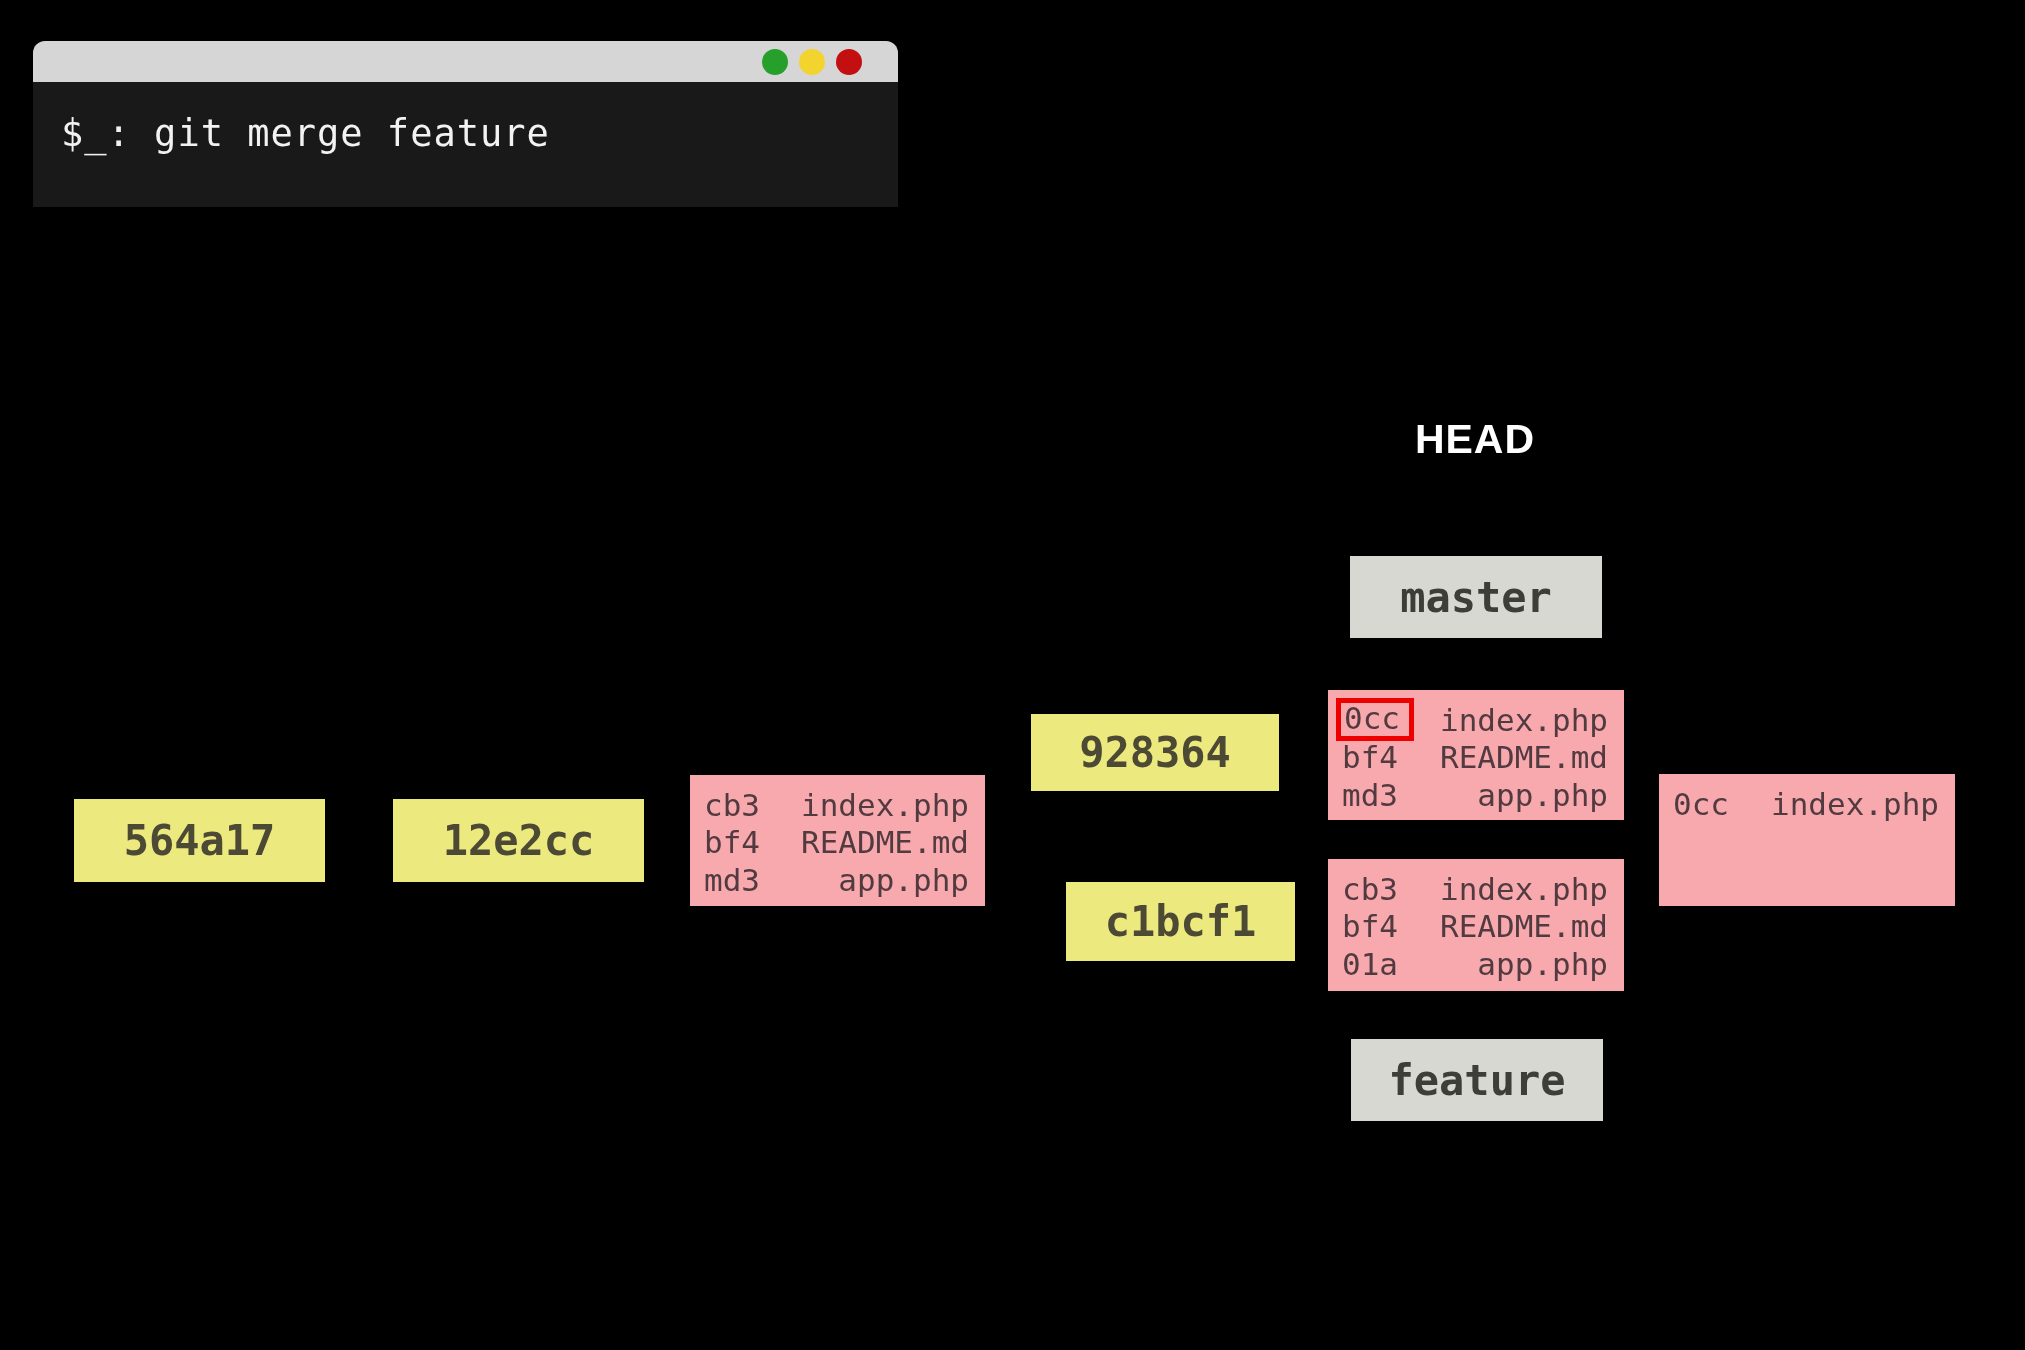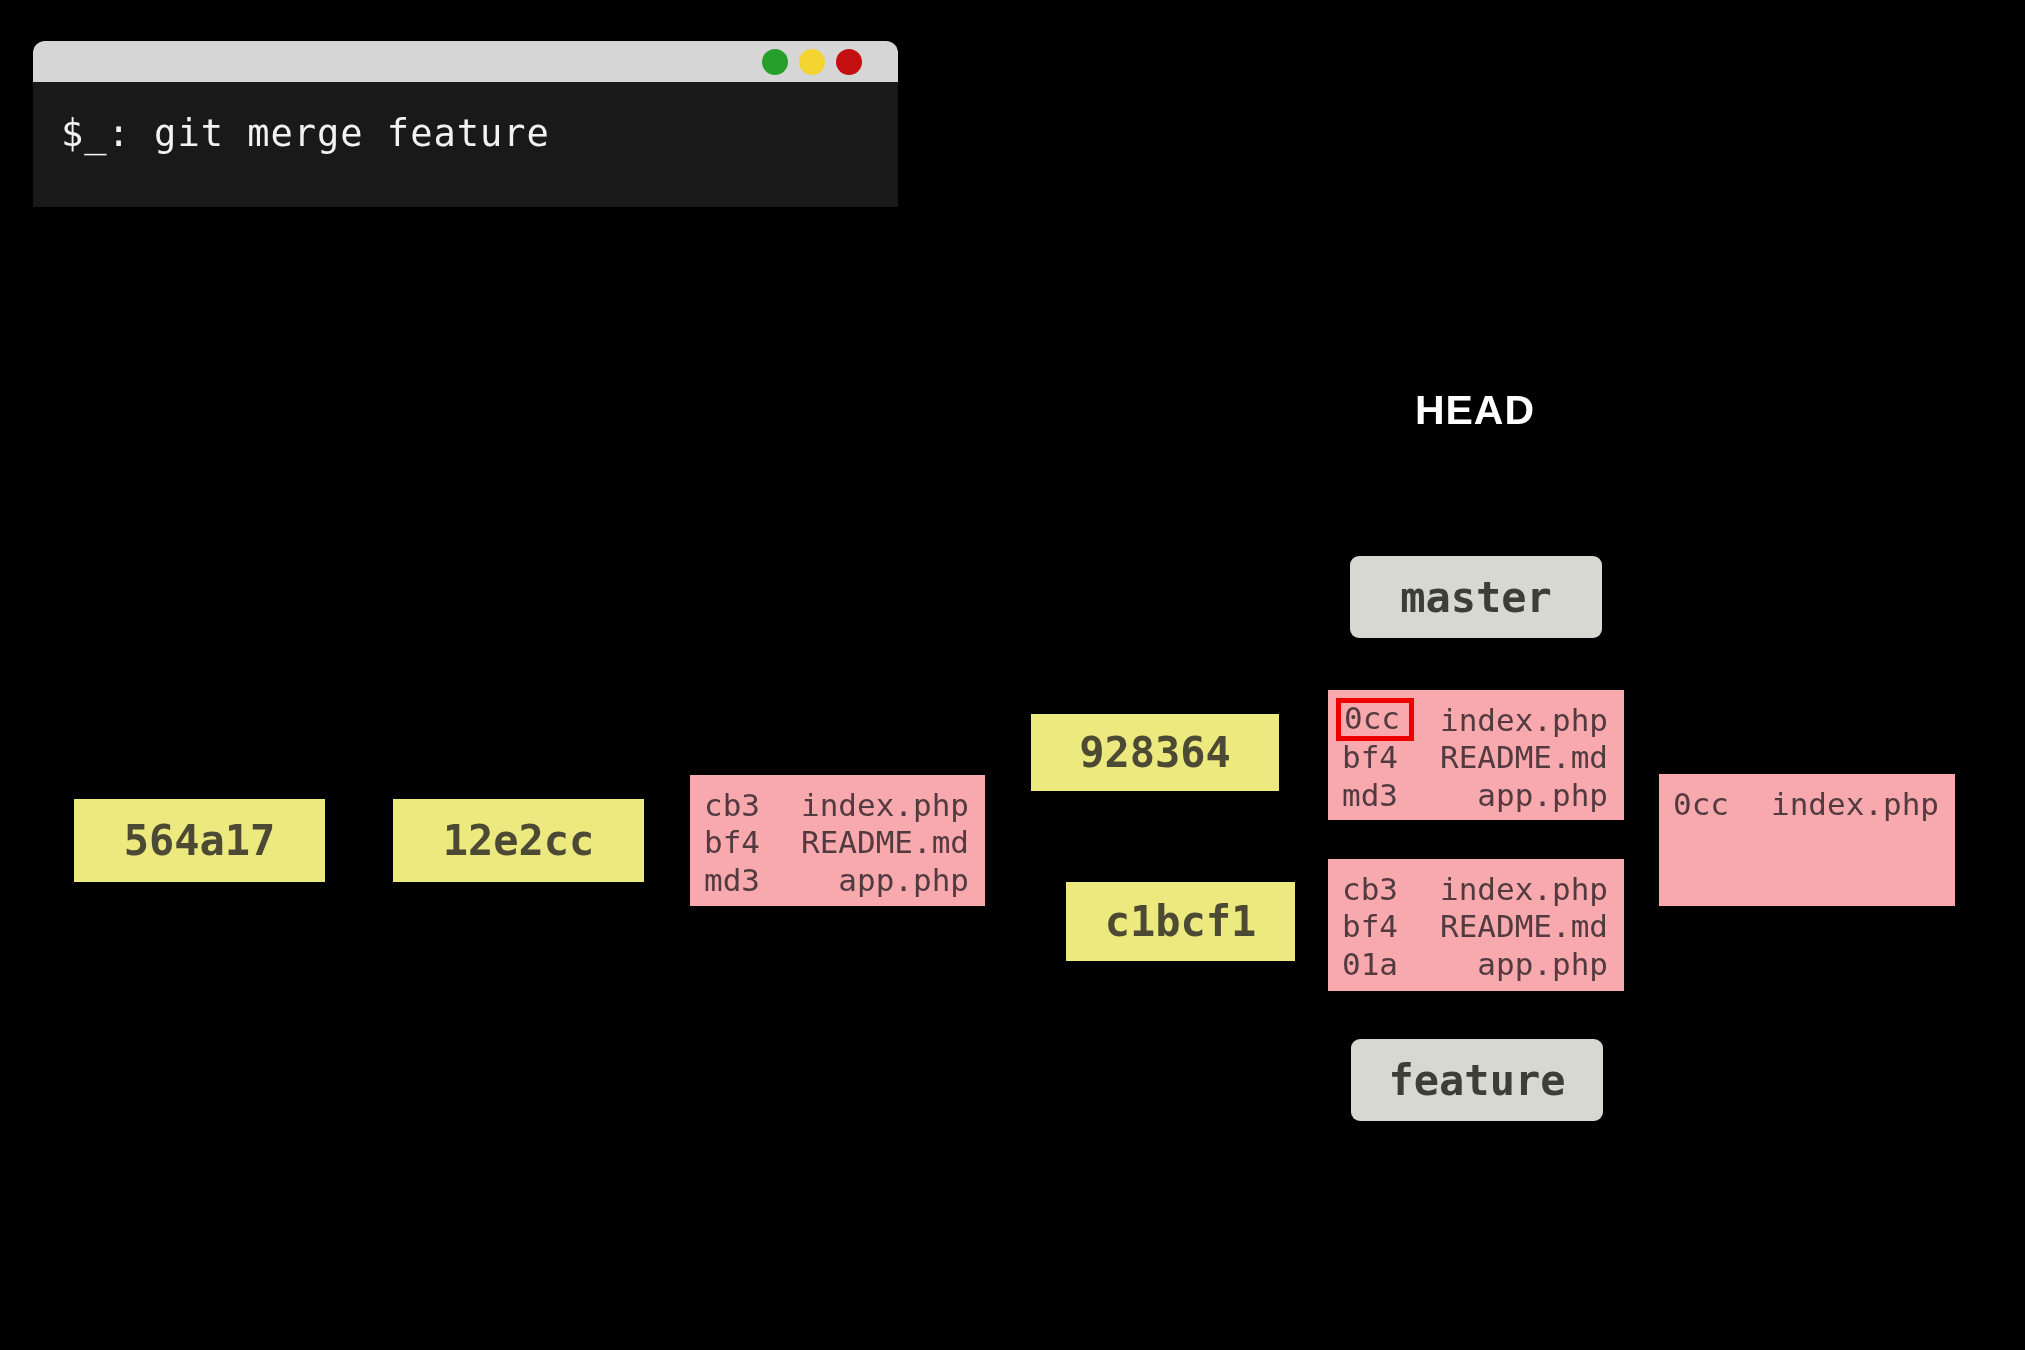--- a/index.html
+++ b/index.html
@@ -26,31 +26,31 @@
   .light.yellow { background: var(--light-yellow, #f3d42f); }
   .light.red    { background: var(--light-red, #c30f0f); }
   .terminal-body {
     padding: 30px 0 0 28px;
     color: var(--terminal-text, #f2f2f2);
     font-size: 37px; letter-spacing: 1px; white-space: pre;
   }
 
   
   .head-label {
-    position: absolute; left: 1350px; top: 387px; width: 250px;
+    position: absolute; left: 1350px; top: 416px; width: 250px;
     text-align: center; color: var(--head-text, #fff);
     font-family: "Liberation Sans", sans-serif;
     font-weight: 700; font-size: 41px; letter-spacing: 1px;
   }
   .branch-box {
     position: absolute; width: 252px; height: 82px;
     background: var(--branch-fill, #d8d8d3);
     color: var(--branch-text, #3e3e39);
     display: flex; align-items: center; justify-content: center;
-    font-weight: 700; font-size: 42px; border-radius: 9px;
+    font-weight: 700; font-size: 42px;
   }
   .branch-box.master  { left: 1350px; top: 556px; }
   .branch-box.feature { left: 1351px; top: 1039px; }
 
   
   .commit-box {
     position: absolute; width: 251px; height: 83px;
     background: var(--commit-fill, #ece97e);
     color: var(--commit-text, #4c4934);
     display: flex; align-items: center; justify-content: center;

